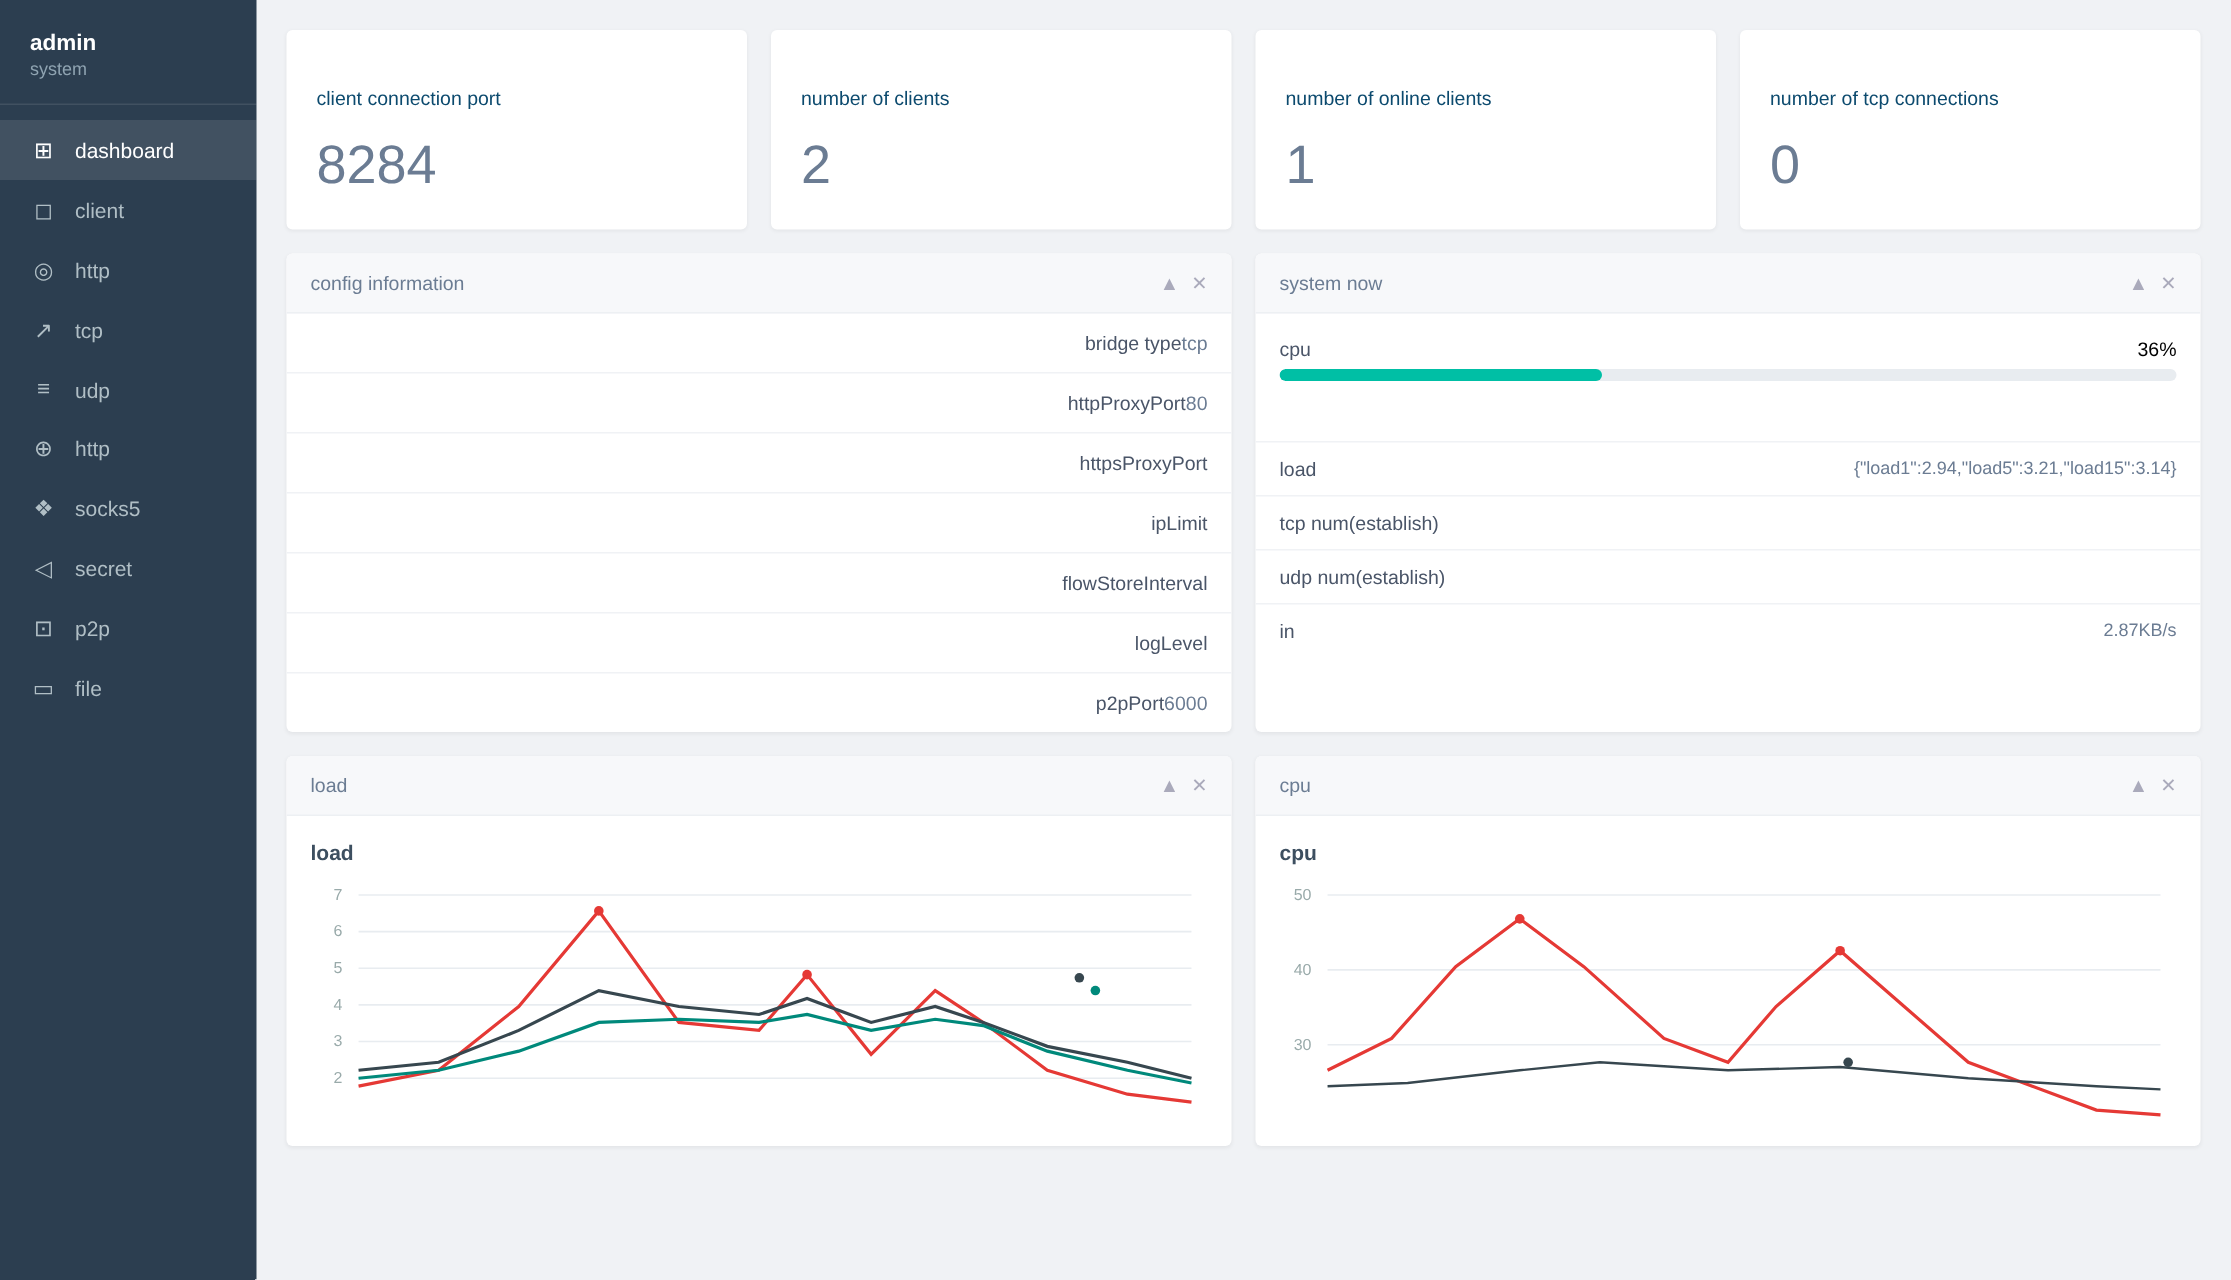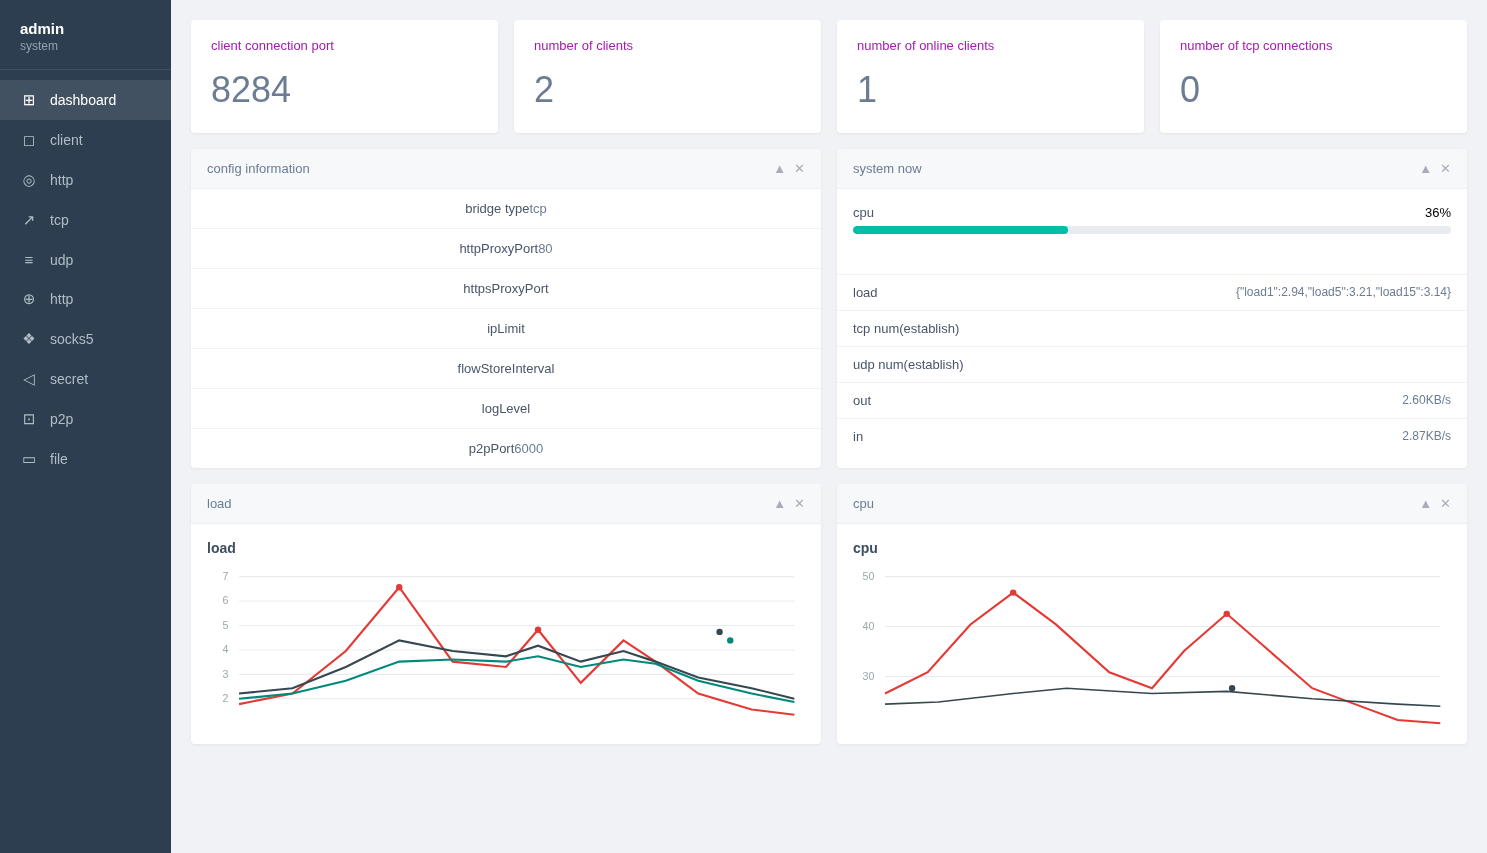--- a/index.html
+++ b/index.html
@@ -63,22 +63,23 @@
       gap: 16px;
     }
     .stat-card {
       background: #fff;
       border-radius: 4px;
       padding: 18px 20px 22px;
       box-shadow: 0 1px 3px rgba(0,0,0,0.06);
     }
     .stat-card-label {
       font-size: 13px;
-      color: #a21caf;
+      color: #0c4a6e;
       margin-bottom: 16px;
+      margin-top: 20px;
     }
     .stat-card-value {
       font-size: 36px;
       font-weight: 300;
       color: #6b7c93;
     }
 
     
     .panel-row {
       display: grid;
@@ -116,21 +117,21 @@
       font-size: 13px;
       line-height: 1;
     }
 
     
     .config-table {
       width: 100%;
     }
     .config-row {
       display: flex;
-      justify-content: center;
+      justify-content: flex-end;
       align-items: center;
       padding: 12px 16px;
       border-bottom: 1px solid #f0f2f5;
       font-size: 13px;
     }
     .config-row:last-child { border-bottom: none; }
     .config-key { color: #4a5568; }
     .config-val { color: #6b7c93; }
 
     
@@ -340,24 +341,20 @@
   </div>
           <div class="sys-stat-row">
     <span class="sys-stat-key">tcp num(establish)</span>
     <span class="sys-stat-val"></span>
   </div>
           <div class="sys-stat-row">
     <span class="sys-stat-key">udp num(establish)</span>
     <span class="sys-stat-val"></span>
   </div>
           <div class="sys-stat-row">
-    <span class="sys-stat-key">out</span>
-    <span class="sys-stat-val">2.60KB/s</span>
-  </div>
-          <div class="sys-stat-row">
     <span class="sys-stat-key">in</span>
     <span class="sys-stat-val">2.87KB/s</span>
   </div>
         </div>
     </div>
 
   </div>
 
   <div class="panel-row">
 

